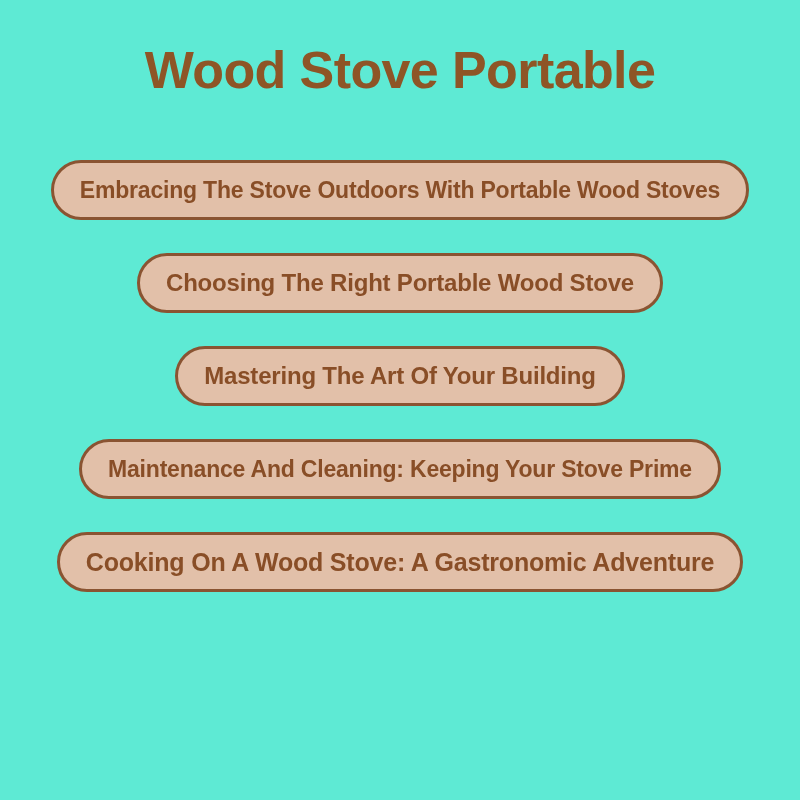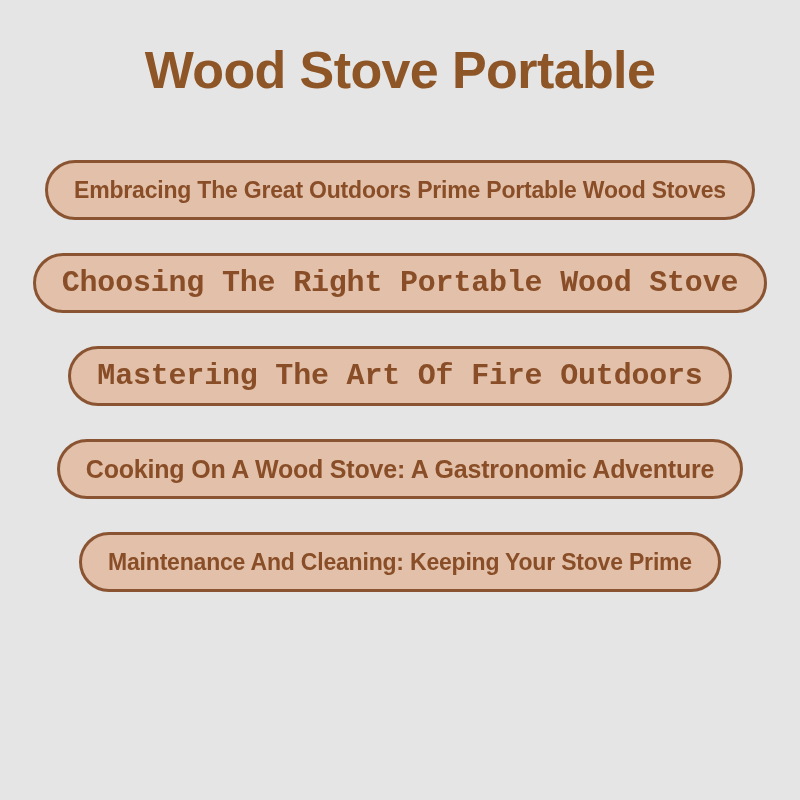--- a/index.html
+++ b/index.html
@@ -12,21 +12,21 @@
     height: 800px;
     overflow: hidden;
     background: #deb79e;
     font-family: "Liberation Sans", "DejaVu Sans", sans-serif;
     -webkit-font-smoothing: antialiased;
   }
   #poster {
     position: relative;
     width: 800px;
     height: 800px;
-    background: #e5e5e5;
+    background: #5eead4;
     box-sizing: border-box;
   }
   
   .title-wrap {
     position: absolute;
     top: 42px;
     left: 0;
     width: 800px;
     text-align: center;
   }
@@ -72,50 +72,50 @@
     font-weight: 700;
     letter-spacing: -0.2px;
     line-height: 1;
     font-family: "Liberation Sans", "DejaVu Sans", sans-serif;
     white-space: nowrap;
   }
   
   .pill.sz-xs .pill-label { font-size: 23px; }
   .pill.sz-sm .pill-label { font-size: 25px; }
   .pill.sz-md .pill-label { font-size: 28px; }
-  .pill.sz-lg .pill-label { font-size: 30px; font-family: Liberation Mono, monospace; }
+  .pill.sz-lg .pill-label { font-size: 24px; }
 </style>
 </head>
 <body>
 
 <div id="poster">
 
   <div class="title-wrap">
     <h1 class="poster-title">Wood Stove Portable</h1>
   </div>
 
   <div class="pill-list">
 
     <div class="pill sz-xs">
-      <span class="pill-label">Embracing The Great Outdoors Prime Portable Wood Stoves</span>
+      <span class="pill-label">Embracing The Stove Outdoors With Portable Wood Stoves</span>
     </div>
 
     <div class="pill sz-lg">
       <span class="pill-label">Choosing The Right Portable Wood Stove</span>
     </div>
 
 
     <div class="pill sz-lg">
-      <span class="pill-label">Mastering The Art Of Fire Outdoors</span>
+      <span class="pill-label">Mastering The Art Of Your Building</span>
     </div>
 
 
+    <div class="pill sz-xs">
+      <span class="pill-label">Maintenance And Cleaning: Keeping Your Stove Prime</span>
+    </div>
+
     <div class="pill sz-sm">
       <span class="pill-label">Cooking On A Wood Stove: A Gastronomic Adventure</span>
-    </div>
-
-    <div class="pill sz-xs">
-      <span class="pill-label">Maintenance And Cleaning: Keeping Your Stove Prime</span>
     </div>
 
   </div>
 
 </div>
 
 </body></html>

